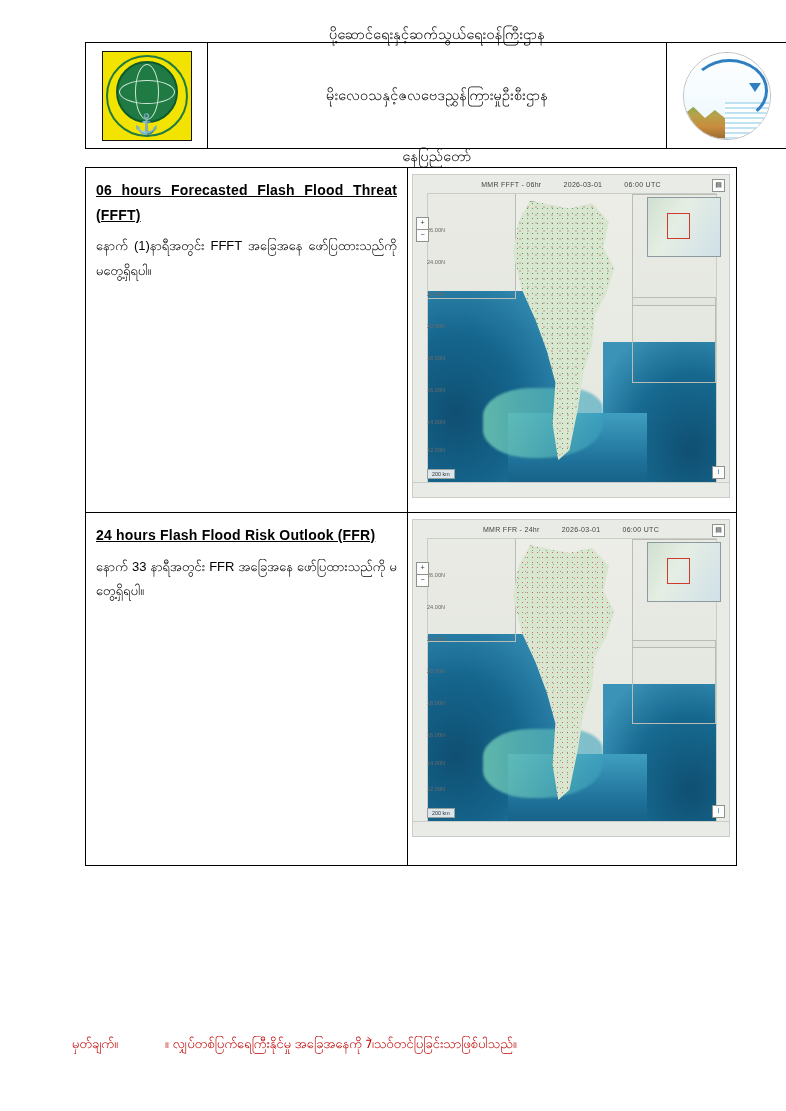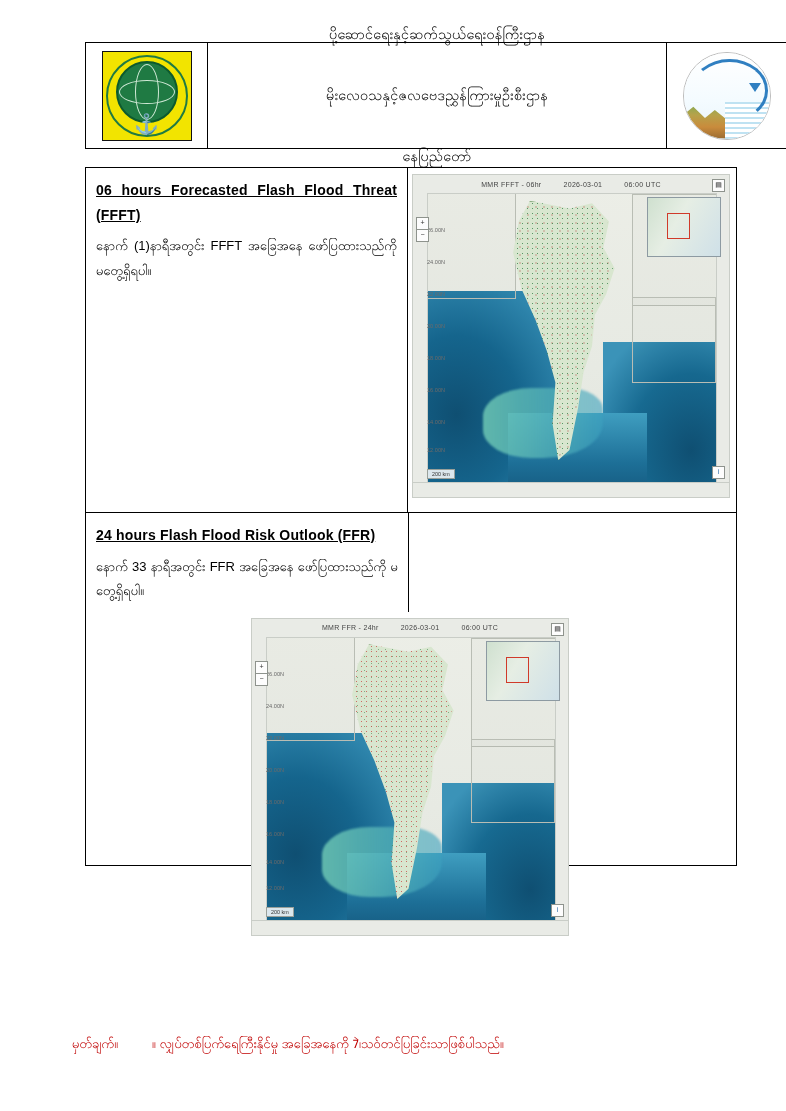--- a/index.html
+++ b/index.html
@@ -210,21 +210,21 @@
   }
   .cell-map {
     flex: 1;
     box-sizing: border-box;
     padding: 6px 6px 6px 4px;
     display: flex;
     align-items: flex-start;
     justify-content: center;
   }
   .row-1 { height: 345px; }
-  .row-2 { height: 352px; flex-direction: column; }
+  .row-2 { height: 352px; }
 
   .cell-title {
     font-size: 14px;
     font-weight: bold;
     text-decoration: underline;
     line-height: 1.75;
     letter-spacing: 0.2px;
   }
   .cell-title.just {
     text-align: justify;
@@ -464,20 +464,21 @@
   
   .footer {
     position: absolute;
     left: 0;
     top: 1035px;
     width: 786px;
     display: flex;
     align-items: baseline;
     color: #c00000;
     font-size: 13px;
+    gap: 13px;
   }
   .footer .f-left {
     margin-left: 72px;
     white-space: nowrap;
   }
   .footer .f-right {
     margin-left: 34px;
     white-space: nowrap;
   }
 </style>

